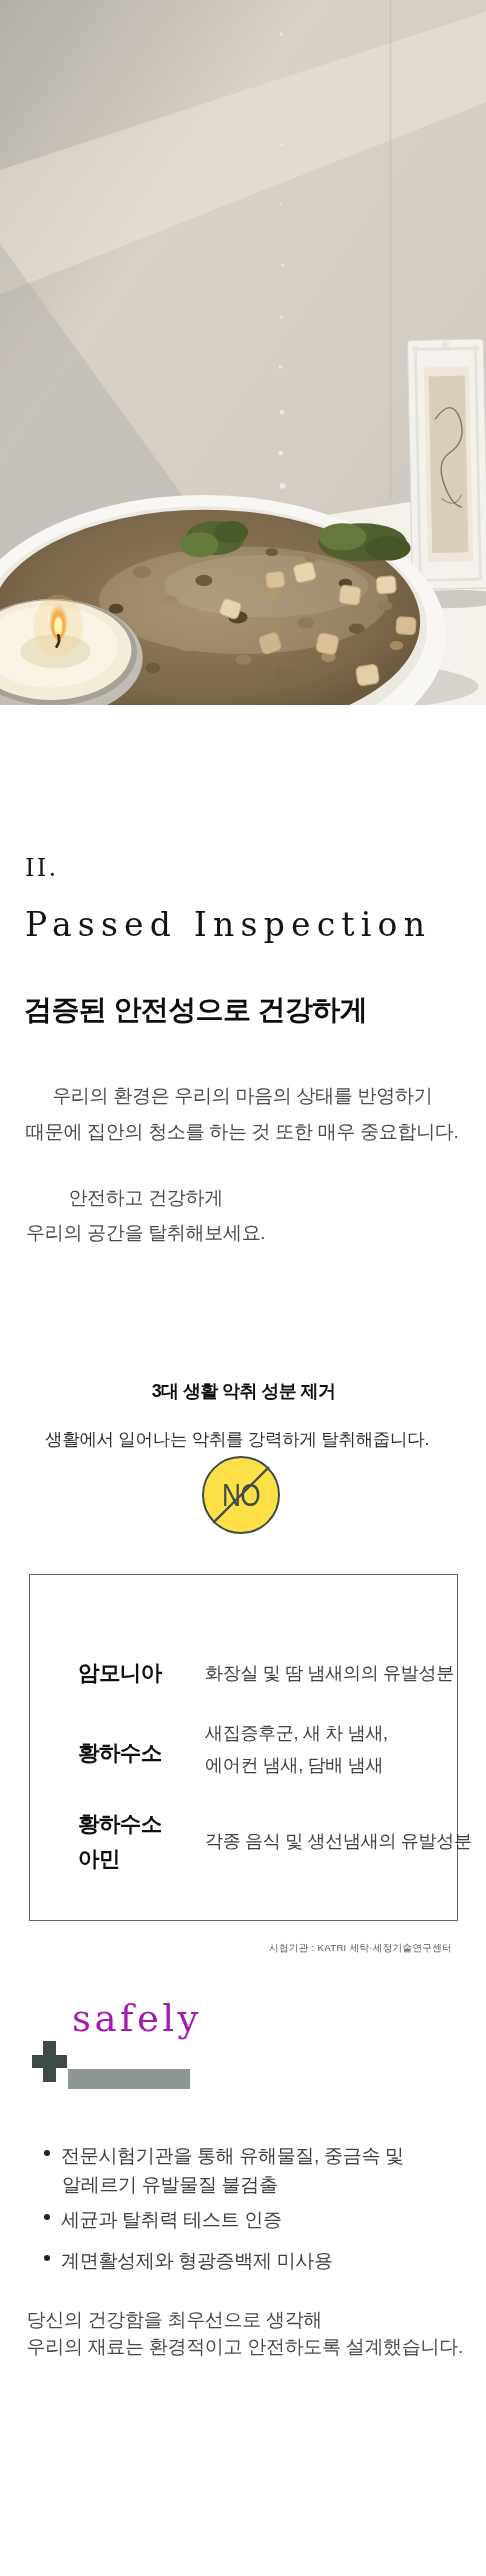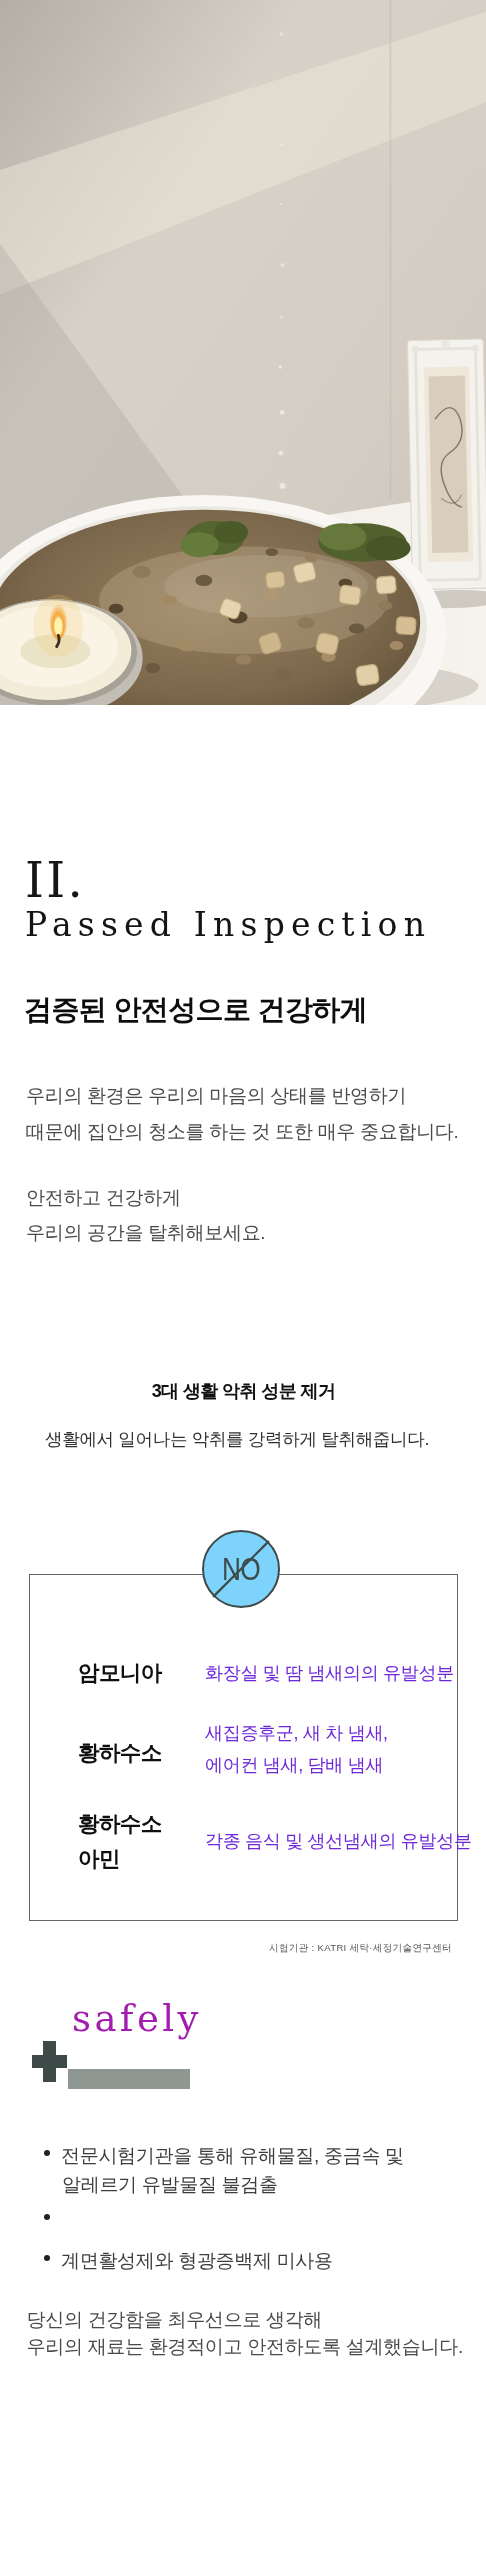--- a/index.html
+++ b/index.html
@@ -3,37 +3,37 @@
 <meta charset="utf-8">
 <style>
   html,body{margin:0;padding:0;background:#ffffff;}
   .page{position:relative;width:487px;height:2576px;background:#ffffff;overflow:hidden;
         font-family:"Liberation Sans","DejaVu Sans",sans-serif;}
   .abs{position:absolute;}
   
   .hero{left:0;top:0;width:487px;height:705px;}
   
   .serif{font-family:"DejaVu Serif","Liberation Serif",serif;}
-  .h-index{left:25px;top:856px;font-size:48px;color:#161616;letter-spacing:2.3px;line-height:1;}
+  .h-index{left:25px;top:856px;font-size:24px;color:#161616;letter-spacing:2.3px;line-height:1;}
   .h-en{left:25px;top:908px;font-size:33px;color:#141414;letter-spacing:6.2px;line-height:1;}
   .h-ko{left:24px;top:993px;font-size:28px;font-weight:700;color:#0d0d0d;letter-spacing:-0.6px;line-height:1.2;}
-  .body-p{left:26px;font-size:19px;font-weight:300;color:#4b4b4b;line-height:36px;letter-spacing:-0.3px;}
+  .body-p{left:26px;font-size:19px;font-weight:300;color:#4b4b4b;line-height:36px;letter-spacing:-0.3px;text-align:center;}
   .p1{top:1078px;}
   .p2{top:1180px;line-height:35px;}
   .sec-title{left:0;top:1379px;width:487px;text-align:center;font-size:18px;font-weight:700;color:#111111;letter-spacing:-0.6px;}
   .sec-sub{left:0;top:1427px;width:474px;text-align:center;font-size:17.5px;font-weight:400;color:#2f2f2f;letter-spacing:-0.3px;}
   
-  .no-circle{left:202px;top:1530px;width:74px;height:74px;border:2.3px solid #3f4b48;border-radius:50%;
-             background:#7dd3fc;z-index:3;display:flex;align-items:center;justify-content:center;}
+  .no-circle{left:202px;top:1456px;width:74px;height:74px;border:2.3px solid #3f4b48;border-radius:50%;
+             background:#fde047;z-index:3;display:flex;align-items:center;justify-content:center;}
   .no-slash{position:absolute;left:0;top:0;width:74px;height:74px;}
   .no-text{font-size:32px;font-weight:500;color:#3f4b48;letter-spacing:-1.1px;transform:scaleX(0.82);}
   
   .no-box{left:29px;top:1574px;width:427px;height:345px;border:0.8px solid #666666;background:#ffffff;z-index:1;}
   .row-label{left:78px;width:85px;text-align:left;font-size:21.5px;font-weight:700;color:#0f0f0f;letter-spacing:-0.6px;z-index:2;}
-  .row-desc{left:205px;font-size:18px;font-weight:400;color:#6d28d9;letter-spacing:-0.3px;z-index:2;}
+  .row-desc{left:205px;font-size:18px;font-weight:400;color:#404040;letter-spacing:-0.3px;z-index:2;}
   .caption{top:1942px;right:35px;font-size:9.6px;color:#555555;letter-spacing:0.3px;}
   
   .plus{left:32px;top:2041px;width:35px;height:41px;z-index:2;}
   .plus .v{position:absolute;left:11.3px;top:0;width:12.4px;height:41px;background:#3d4a47;}
   .plus .h{position:absolute;left:0;top:13.6px;width:35px;height:13.6px;background:#3d4a47;}
   .gray-bar{left:68px;top:2069px;width:122px;height:20px;background:#8f9792;z-index:1;}
   .safely{left:72px;top:2000px;font-size:37px;color:#a21caf;letter-spacing:3.4px;z-index:2;line-height:1;text-align:right;}
   
   .dot{width:6.2px;height:6.2px;border-radius:50%;background:#222222;left:44px;}
   .bullet-line{font-size:19px;font-weight:300;color:#3e3e3e;letter-spacing:-0.3px;}
@@ -218,20 +218,21 @@
     <div class="h"></div>
   </div>
   <div class="abs gray-bar"></div>
   <div class="abs serif safely">safely</div>
 
   <div class="abs dot" style="top:2150px;"></div>
   <div class="abs bullet-line" style="left:61px;top:2143px;">전문시험기관을 통해 유해물질, 중금속 및</div>
   <div class="abs bullet-line" style="left:62px;top:2172px;">알레르기 유발물질 불검출</div>
 
   <div class="abs dot" style="top:2214px;"></div>
+  <div class="abs bullet-line" style="left:61px;top:2207px;">세균과 탈취력 테스트 인증</div>
 
   <div class="abs dot" style="top:2255px;"></div>
   <div class="abs bullet-line" style="left:61px;top:2248px;">계면활성제와 형광증백제 미사용</div>
 
   <div class="abs closing" style="top:2307px;">당신의 건강함을 최우선으로 생각해</div>
   <div class="abs closing" style="top:2334px;">우리의 재료는 환경적이고 안전하도록 설계했습니다.</div>
 
 </div>
 
 

